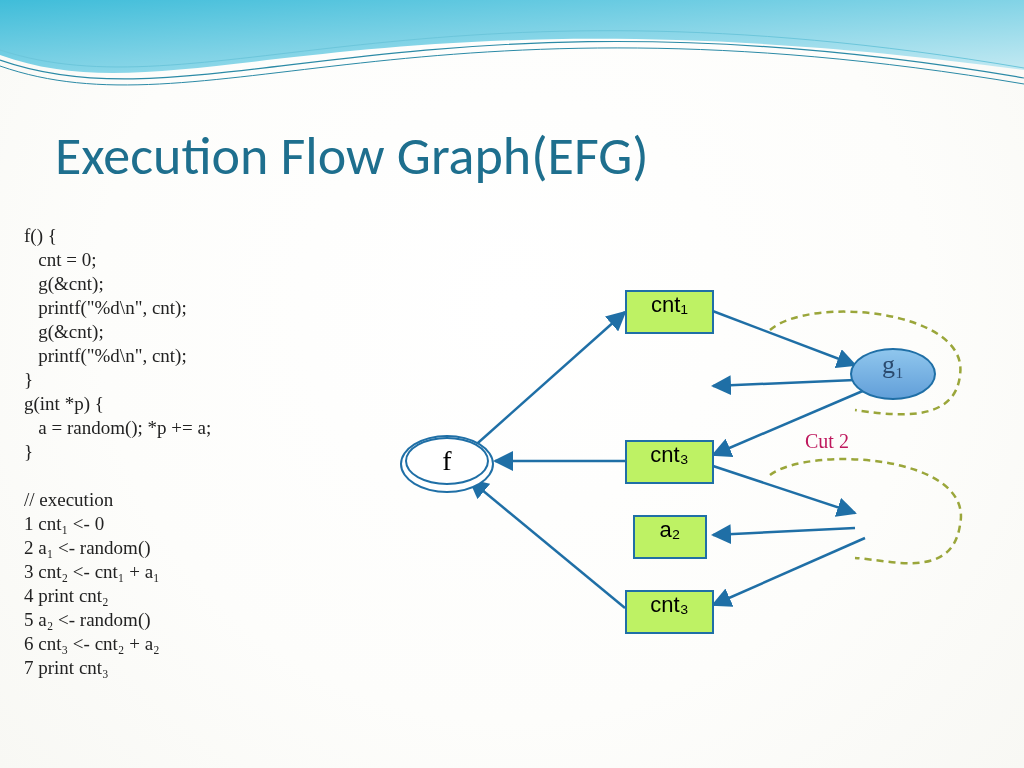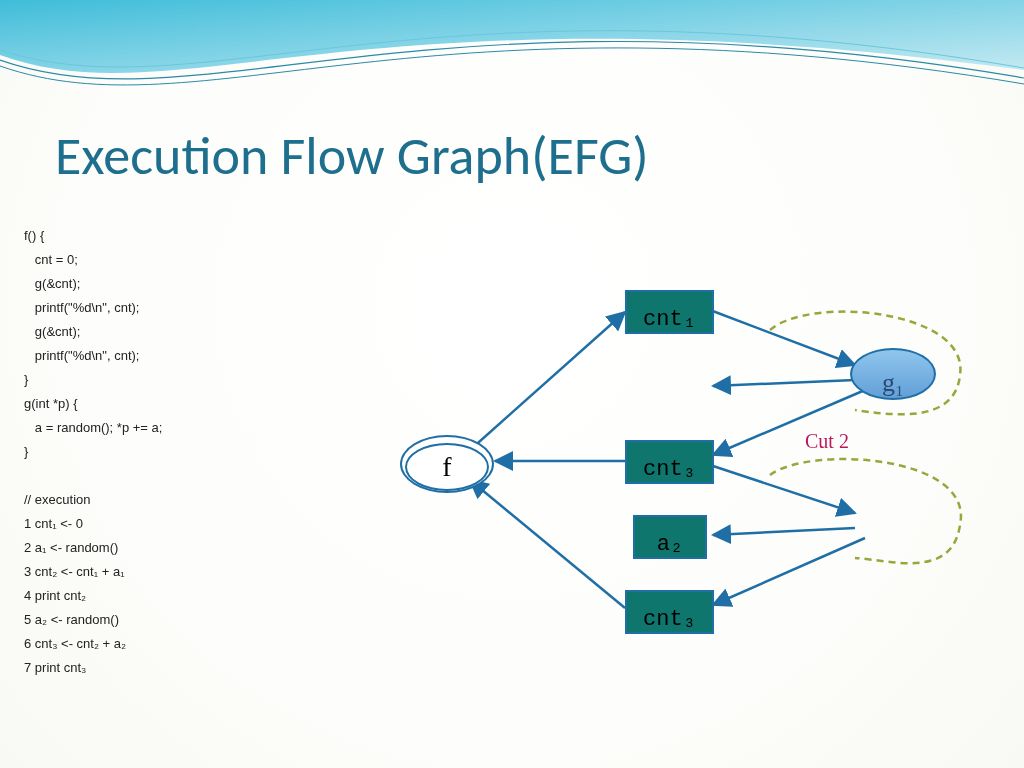--- a/index.html
+++ b/index.html
@@ -1,24 +1,24 @@
 <!DOCTYPE html>
 <html><head>
 <meta charset="utf-8">
 <style>
   html,body{margin:0;padding:0;width:1024px;height:768px;overflow:hidden;font-family:Calibri,Arial,sans-serif;background:#fdfdfb}
   body{position:relative;background-image:radial-gradient(circle at 50% 40%,#ffffff 0%,#fdfdfb 60%,#f8f8f4 100%)}
   .wave{position:absolute;top:0;left:0;width:1024px;height:170px;pointer-events:none}
   h1{position:absolute;left:50px;top:118px;margin:5px;color:#1e6f8e;font-weight:400;font-size:54px;letter-spacing:0px}
-  .code{position:absolute;left:24px;top:200px;white-space:pre;font-family:Liberation Sans, sans-serif;font-size:13px;line-height:24px;color:#222}
+  .code{position:absolute;left:24px;top:200px;white-space:pre;font-family:Liberation Serif, serif;font-size:19px;line-height:24px;color:#222}
   .diagram{position:absolute;left:400px;top:250px;width:620px;height:520px}
-  .node-ellipse{position:absolute;border:2px solid #1f6fa6;border-radius:50%;display:flex;align-items:flex-end;justify-content:center;background:#fff;font-family:"Times New Roman",serif}
+  .node-ellipse{position:absolute;border:2px solid #1f6fa6;border-radius:50%;display:flex;align-items:flex-start;justify-content:center;background:#fff;font-family:"Times New Roman",serif}
   .node-ellipse .inner{border:2px solid #1f6fa6;border-radius:50%;width:calc(100% - 10px);height:calc(100% - 10px);display:flex;align-items:center;justify-content:center}
   .node-ellipse.g{background:linear-gradient(180deg,#8fc6ed 0%,#629fd9 100%);color:#2b4b6f}
-  .box{position:absolute;border:2px solid #1f6fa6;background:#0f766e;display:flex;align-items:flex-end;justify-content:center;font-family:Liberation Mono, monospace;font-size:22px}
+  .box{position:absolute;border:2px solid #1f6fa6;background:#bef264;display:flex;align-items:flex-start;justify-content:center;font-family:Liberation Sans, sans-serif;font-size:22px}
   .cut{position:absolute;color:#be185d;font-family:"Times New Roman",serif;font-size:20px}
   svg.edges{position:absolute;left:0;top:0;width:620px;height:520px}
 </style>
 </head>
 <body>
 
 <svg class="wave" viewBox="0 0 1024 170" preserveAspectRatio="none">
   <defs>
     <linearGradient id="lg" x1="0" y1="0" x2="1" y2="1">
       <stop offset="0%" stop-color="#2bb6d6"></stop>

